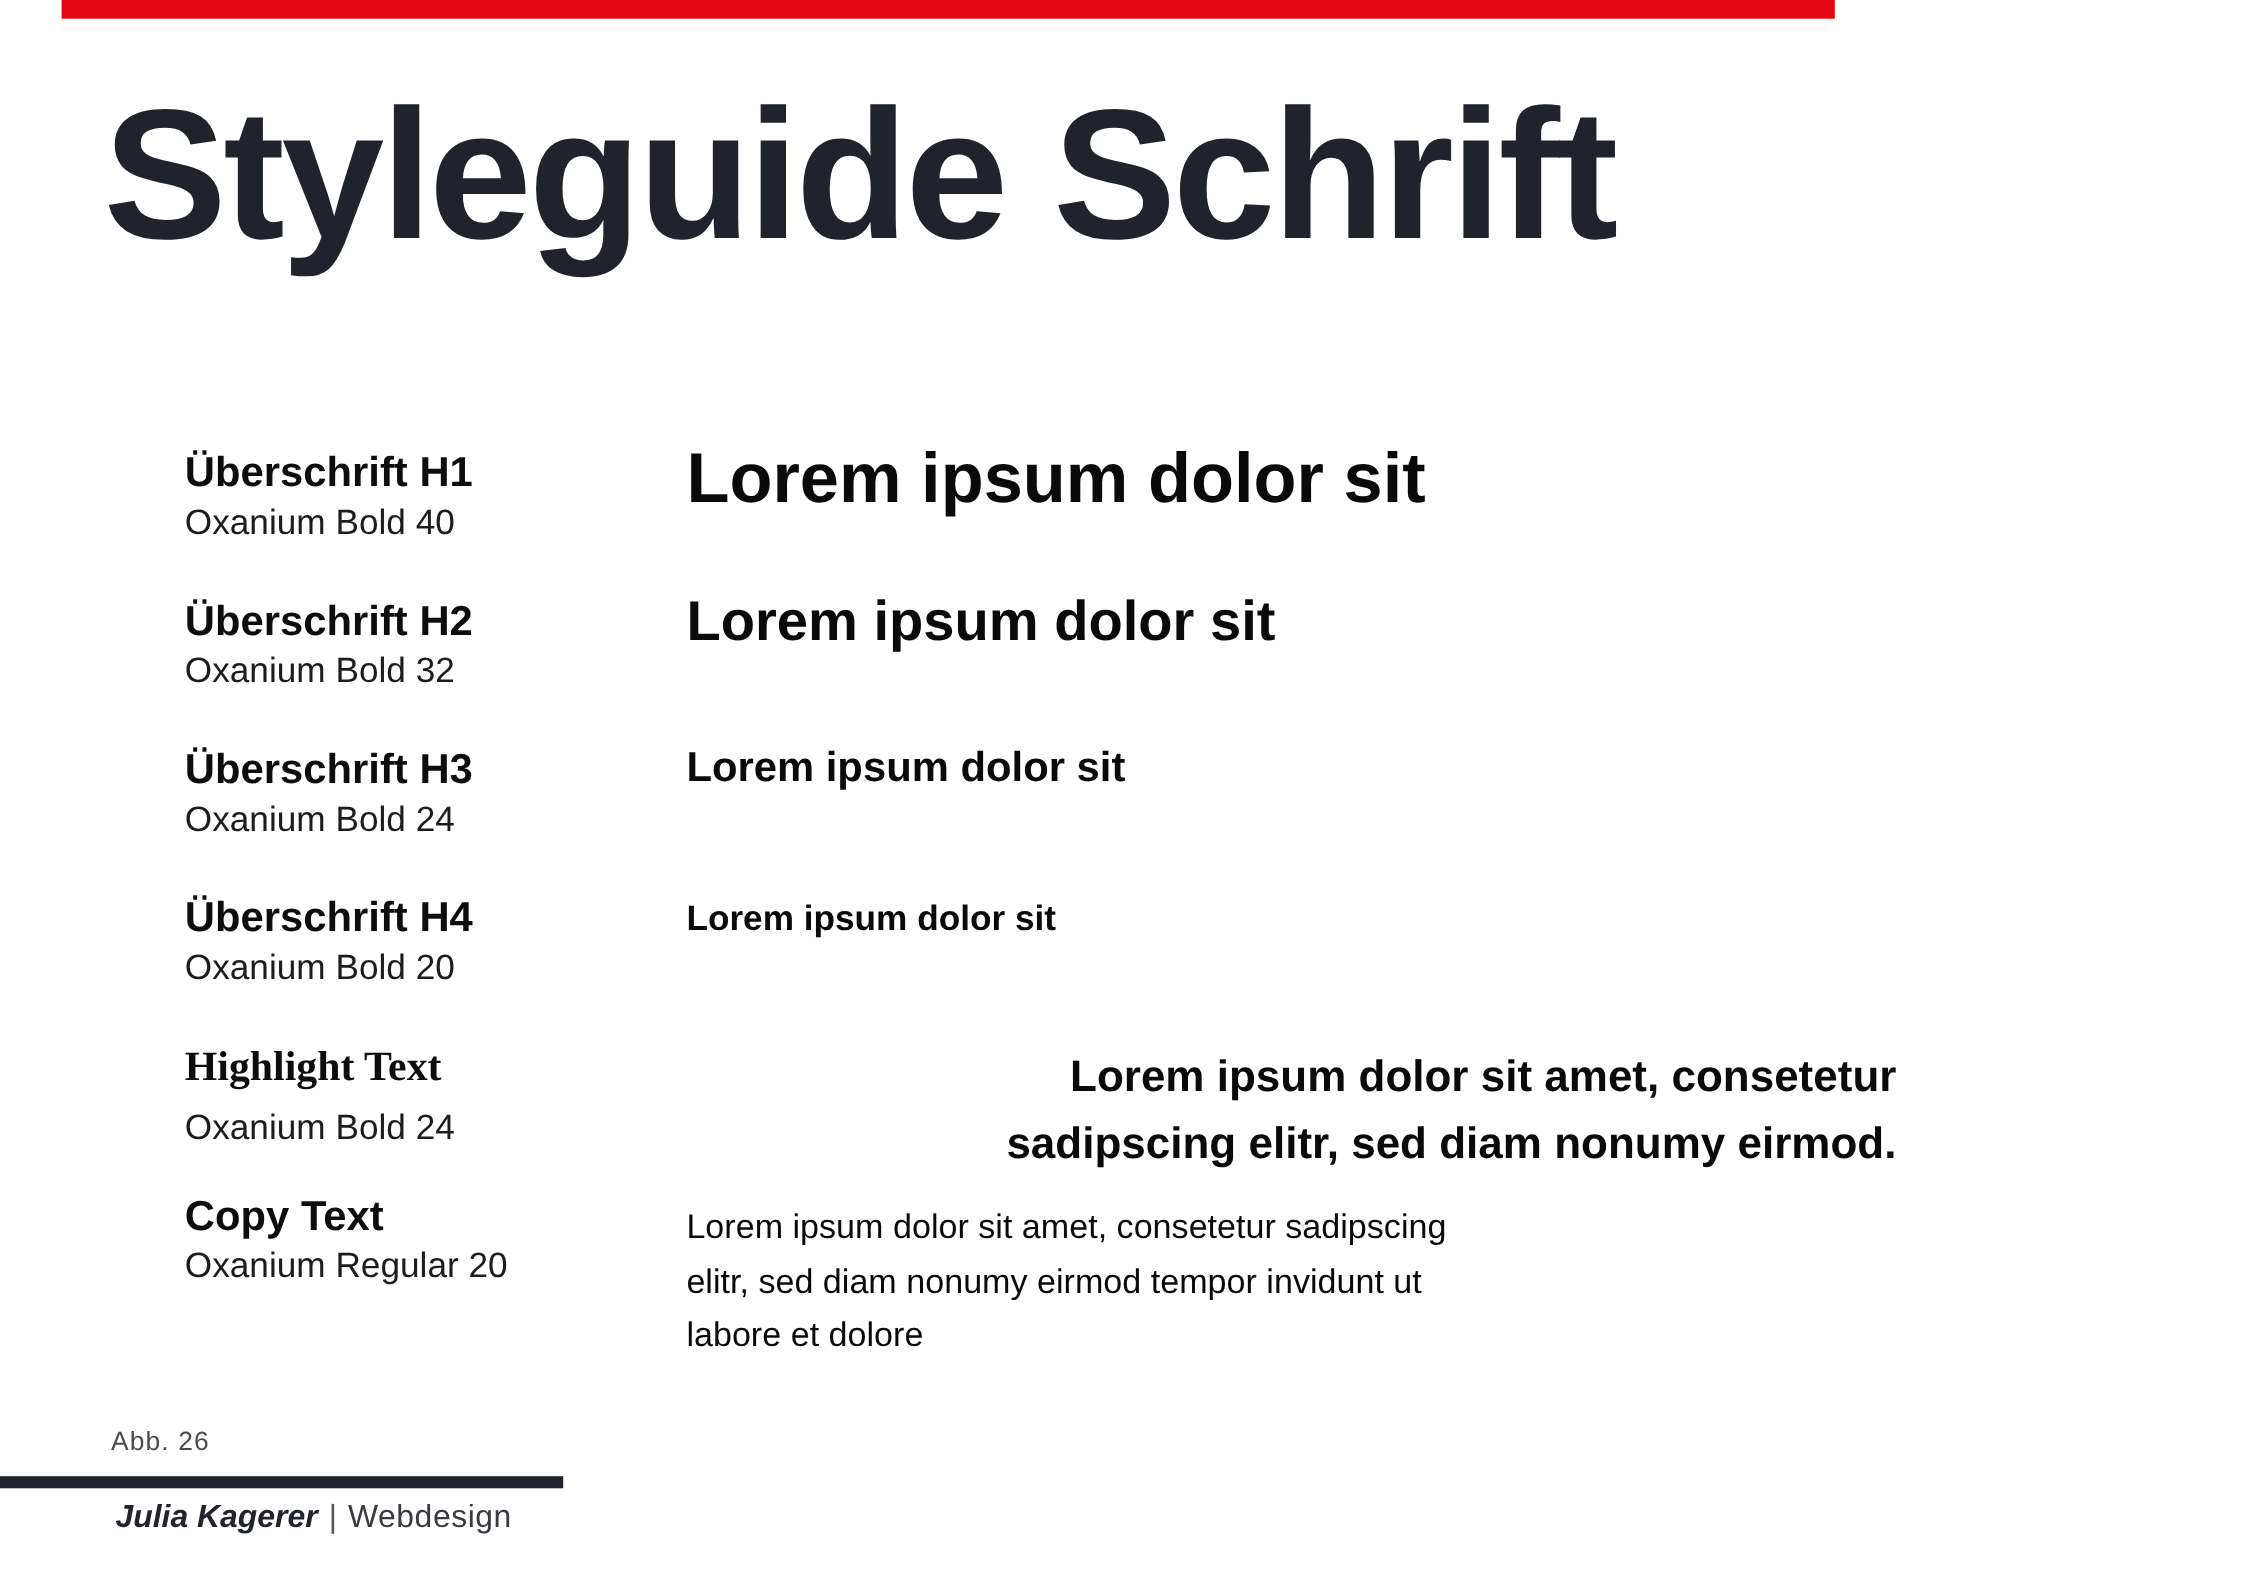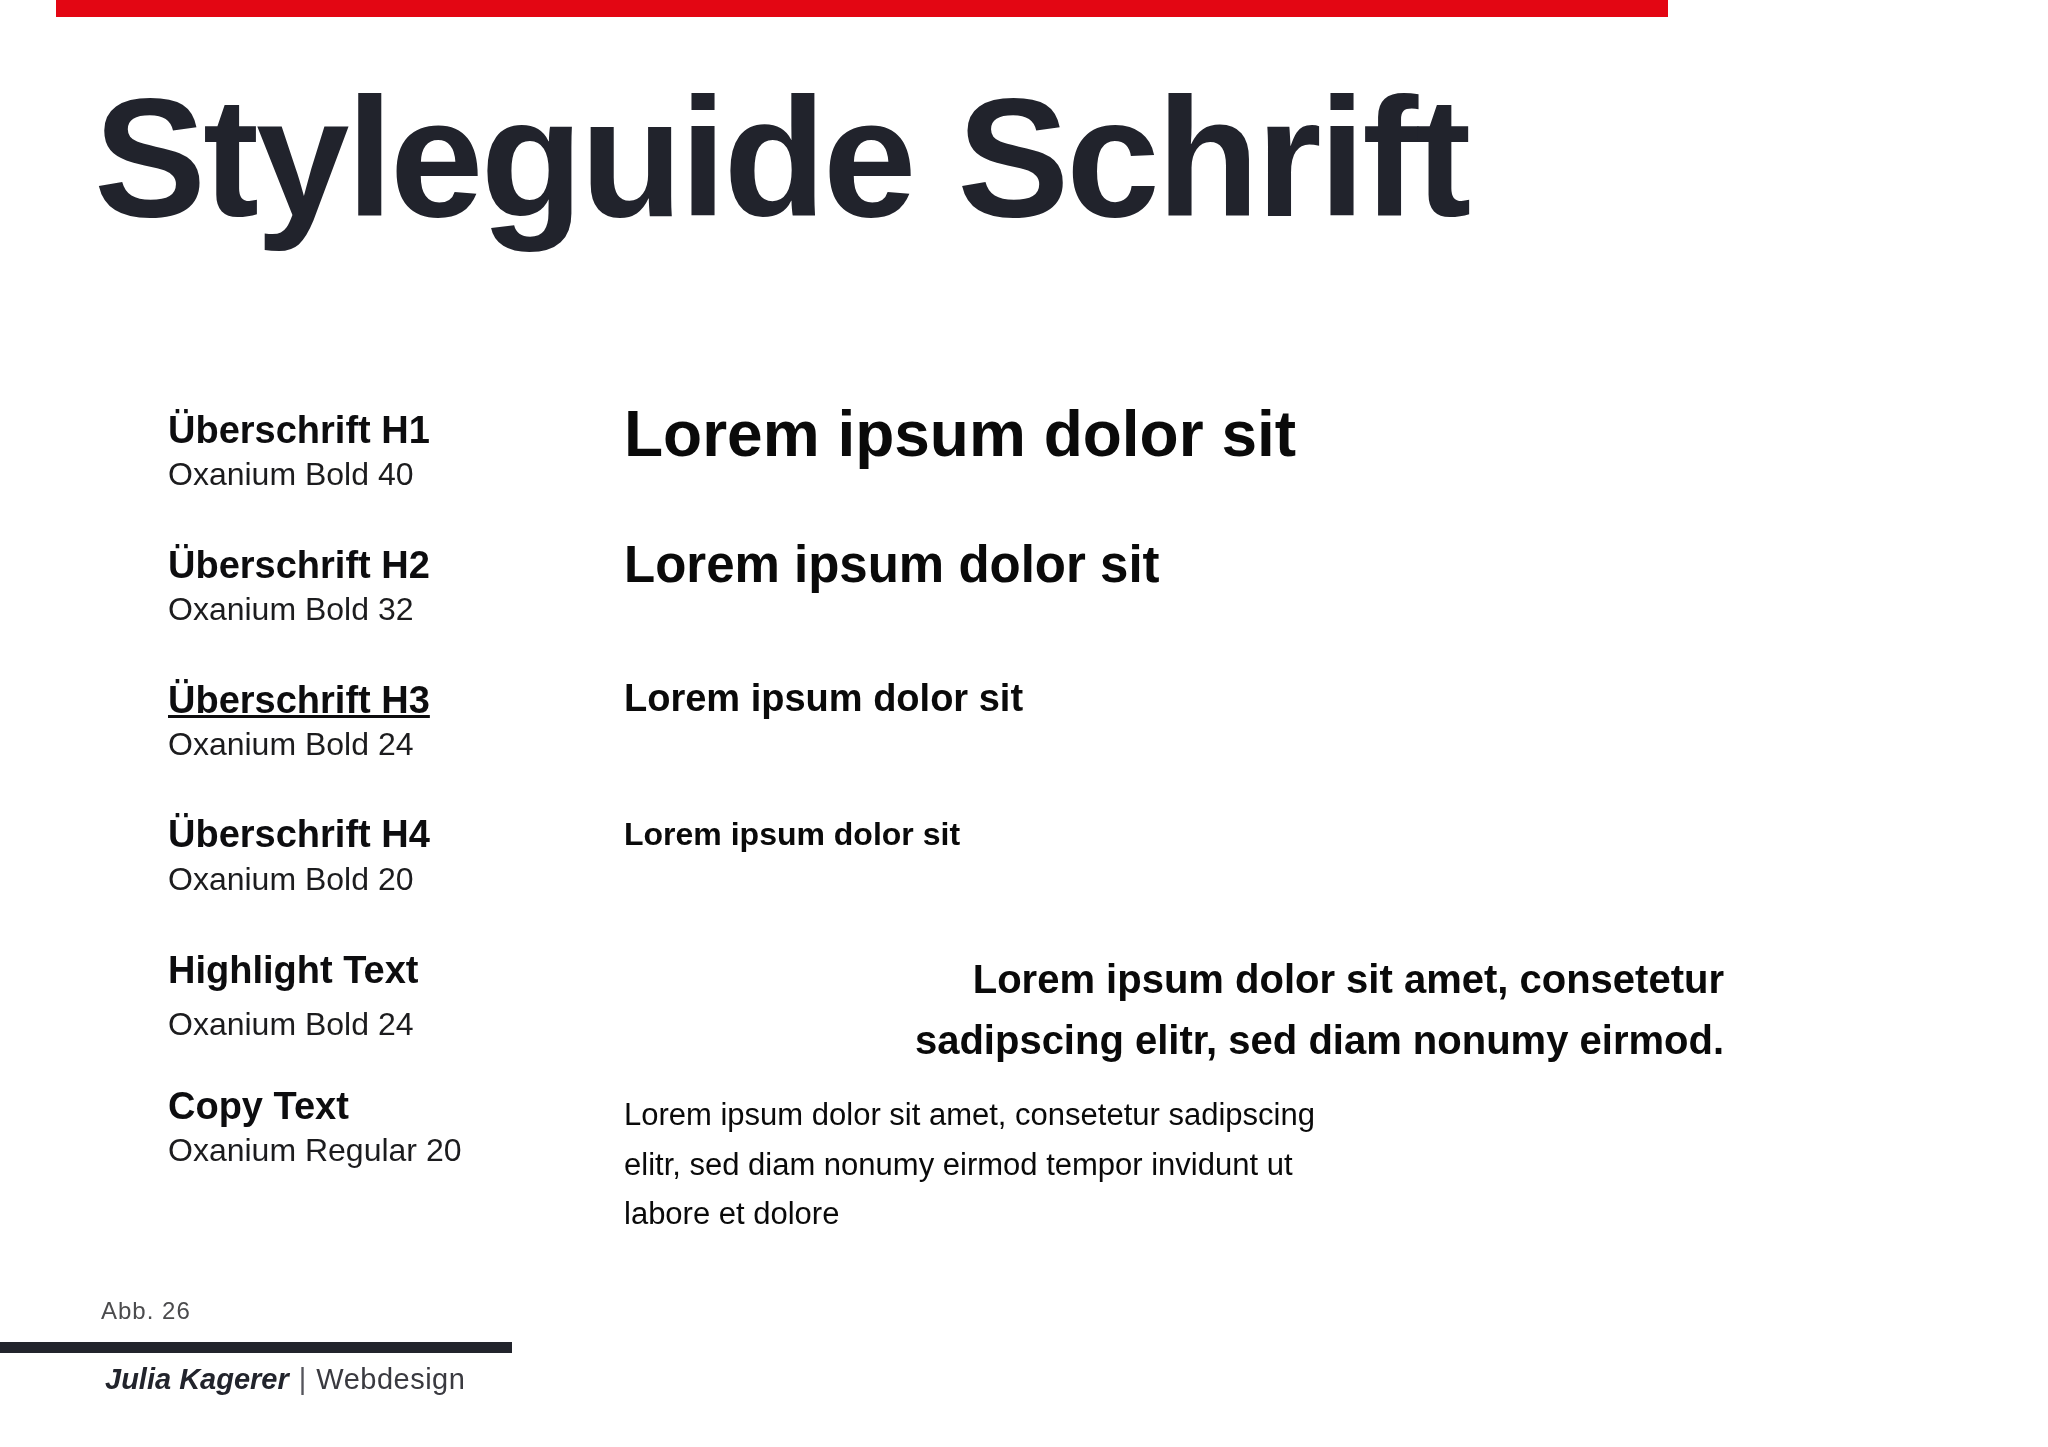--- a/index.html
+++ b/index.html
@@ -59,23 +59,23 @@
     left: 624px;
     color: #0a0a0a;
     font-weight: 700;
     line-height: 1;
     white-space: pre-line;
     width: 1100px;
   }
   
   .label-h1   { top: 411px; }  .spec-h1   { top: 458px; }  .sample-h1   { top: 402px; font-size: 64px; }
   .label-h2   { top: 546px; }  .spec-h2   { top: 593px; }  .sample-h2   { top: 539px; font-size: 51px; }
-  .label-h3   { top: 681px; text-decoration: underline; }  .spec-h3   { top: 728px; }  .sample-h3   { top: 679px; font-size: 38px; }
+  .label-h3   { top: 681px; }  .spec-h3   { top: 728px; }  .sample-h3   { top: 679px; font-size: 38px; }
   .label-h4   { top: 815px; }  .spec-h4   { top: 863px; }  .sample-h4   { top: 818px; font-size: 32px; }
-  .label-hl   { top: 951px; }  .spec-hl   { top: 1008px; } .sample-hl   { top: 949px; font-size: 40px; line-height: 1.52; text-align: right; }
+  .label-hl   { top: 951px; font-family: Liberation Serif, serif; }  .spec-hl   { top: 1008px; } .sample-hl   { top: 949px; font-size: 40px; line-height: 1.52; text-align: right; }
   .label-copy { top: 1087px; } .spec-copy { top: 1134px; } .sample-copy { top: 1090px; font-size: 31px; line-height: 1.6; font-weight: 400; }
   .figure-caption {
     position: absolute;
     left: 101px;
     top: 1297px;
     font-size: 24px;
     font-weight: 400;
     letter-spacing: 1px;
     color: #4b4b4d;
   }

